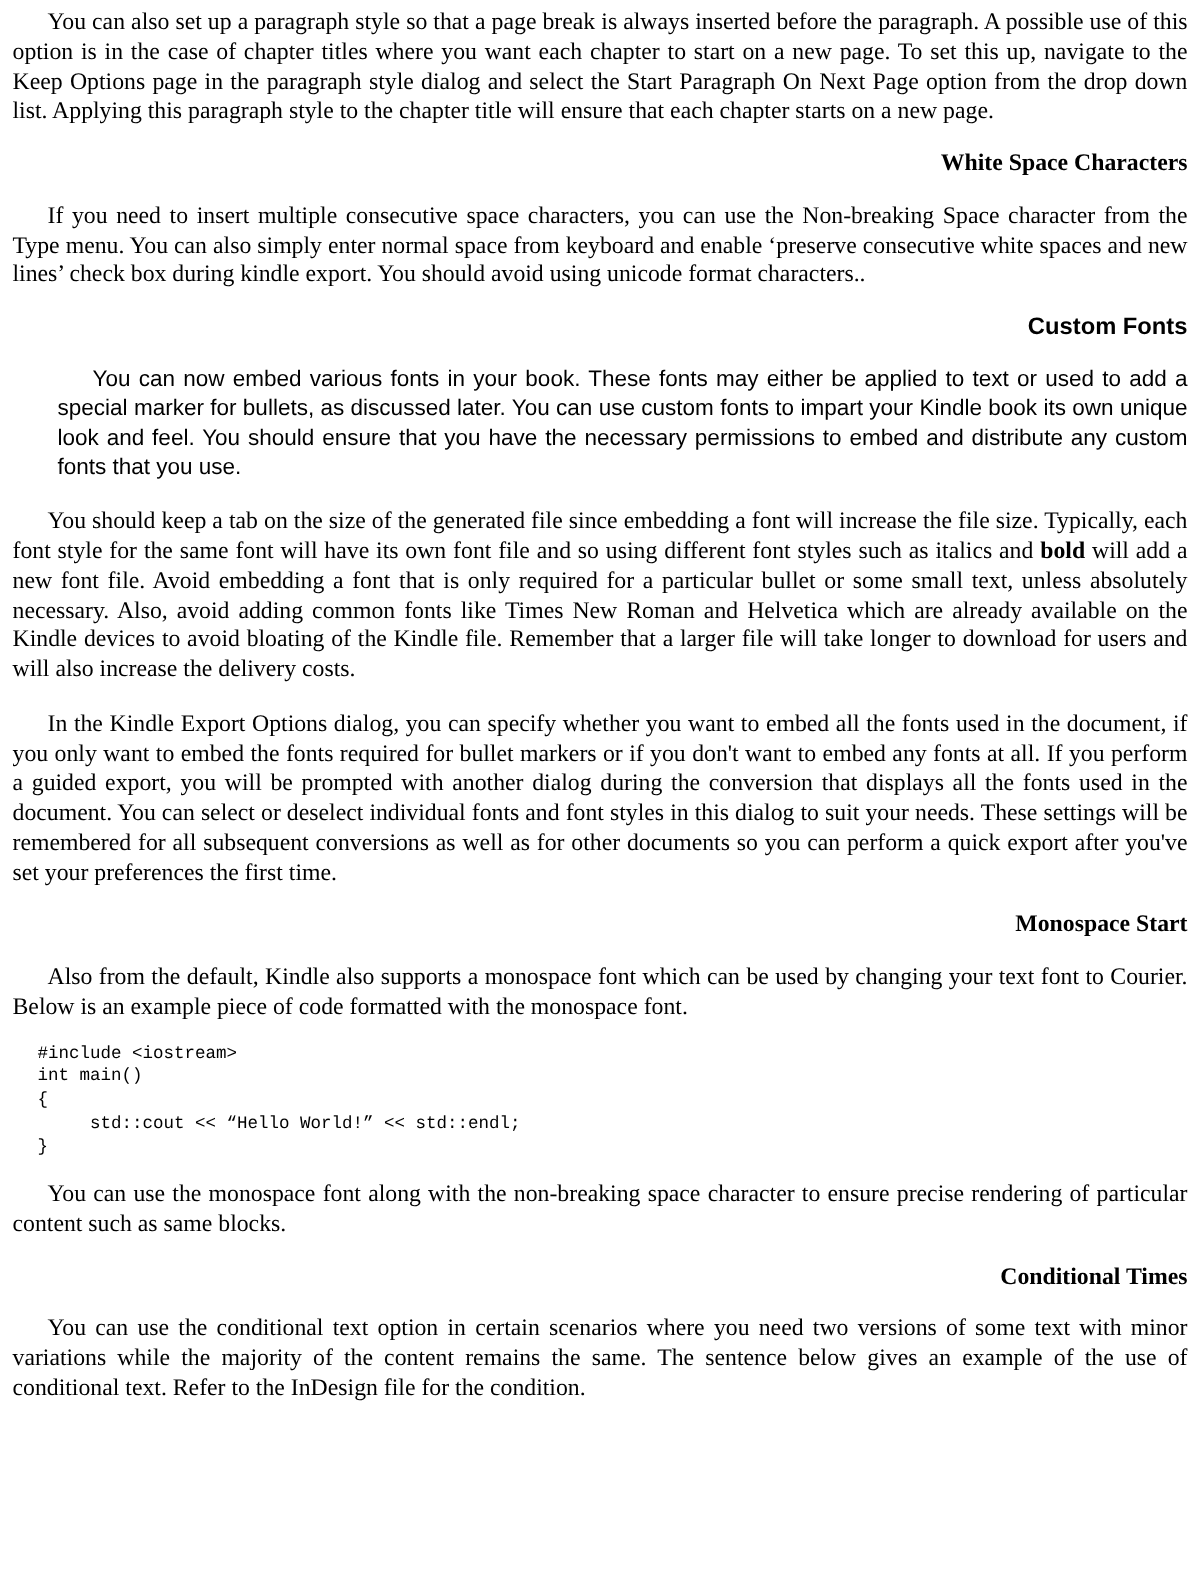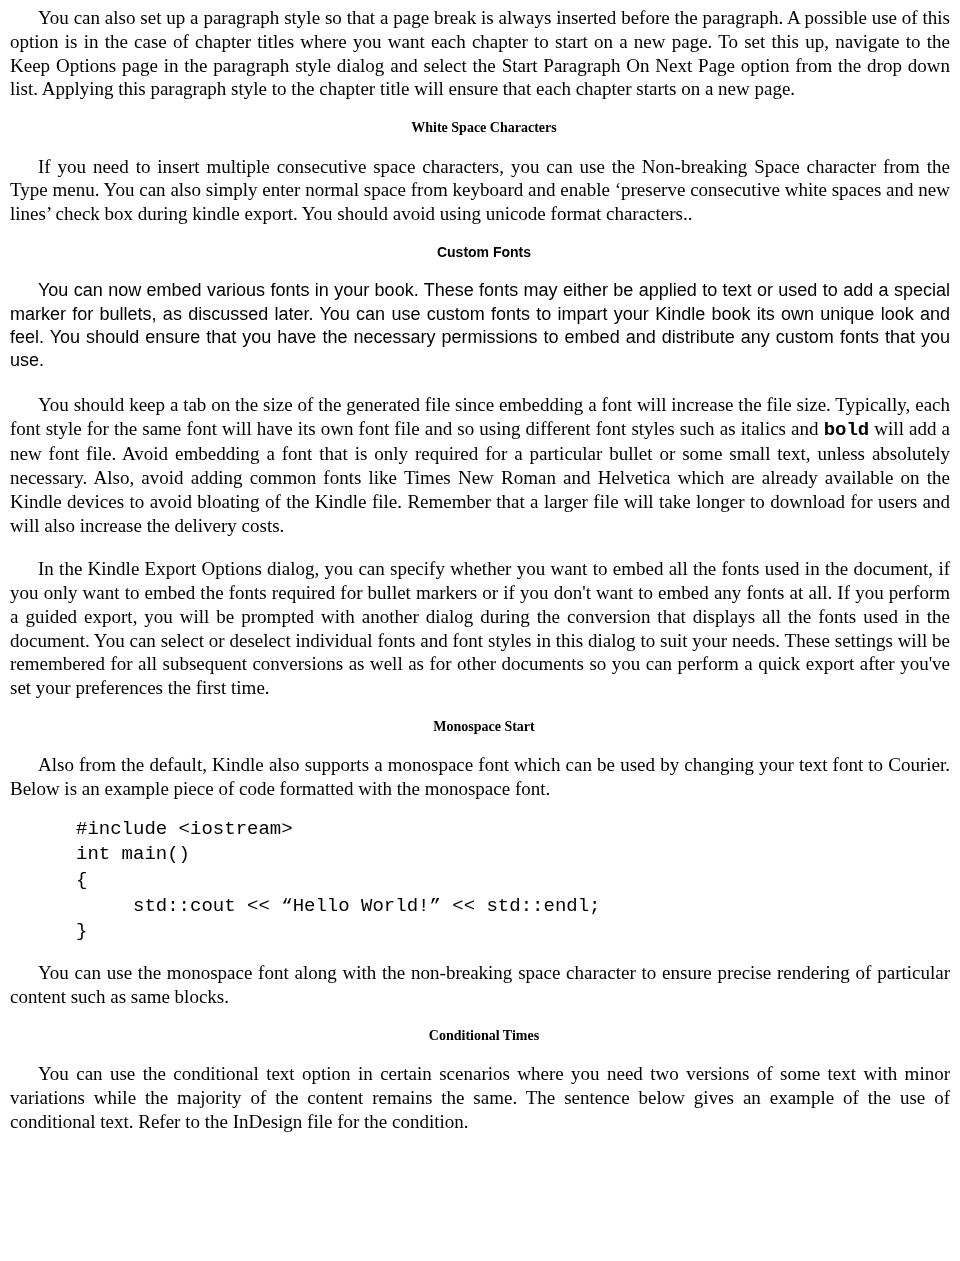--- a/index.html
+++ b/index.html
@@ -11,41 +11,42 @@
     padding: 6px 10px 20px 10px;
     width: 940px;
     background: #fff;
     text-align: justify;
   }
   p {
     margin: 0 0 4px 0;
     text-indent: 28px;
   }
   h3 {
-    font-size: 14px;
+    font-size: 19px;
     font-weight: bold;
     margin: 18px 0 18px 8px;
-    text-align: center;
+    text-align: right;
   }
   h3.custom-fonts {
     font-family: "Lucida Sans", "Lucida Grande", "Trebuchet MS", sans-serif;
     font-weight: bold;
   }
   .sans-para {
     font-family: "Lucida Sans", "Lucida Grande", "Trebuchet MS", sans-serif;
     font-size: 18px;
     line-height: 1.3;
+    margin-left: 36px;
   }
   .italic { }
-  .bold { font-weight: bold; font-family: Liberation Mono, monospace; }
+  .bold { font-weight: bold; }
   .code-block {
     font-family: "Courier New", Courier, monospace;
-    font-size: 19px;
+    font-size: 14px;
     white-space: pre;
-    margin: 16px 0 16px 66px;
+    margin: 16px 0 16px 20px;
     text-align: left;
     line-height: 1.35;
   }
   .section-gap { margin-top: 20px; }
 </style>
 </head>
 <body>
 
 <p>You can also set up a paragraph style so that a page break is always inserted before the paragraph. A possible use of this option is in the case of chapter titles where you want each chapter to start on a new page. To set this up, navigate to the Keep Options page in the paragraph style dialog and select the Start Paragraph On Next Page option from the drop down list. Applying this paragraph style to the chapter title will ensure that each chapter starts on a new page.</p>
 

